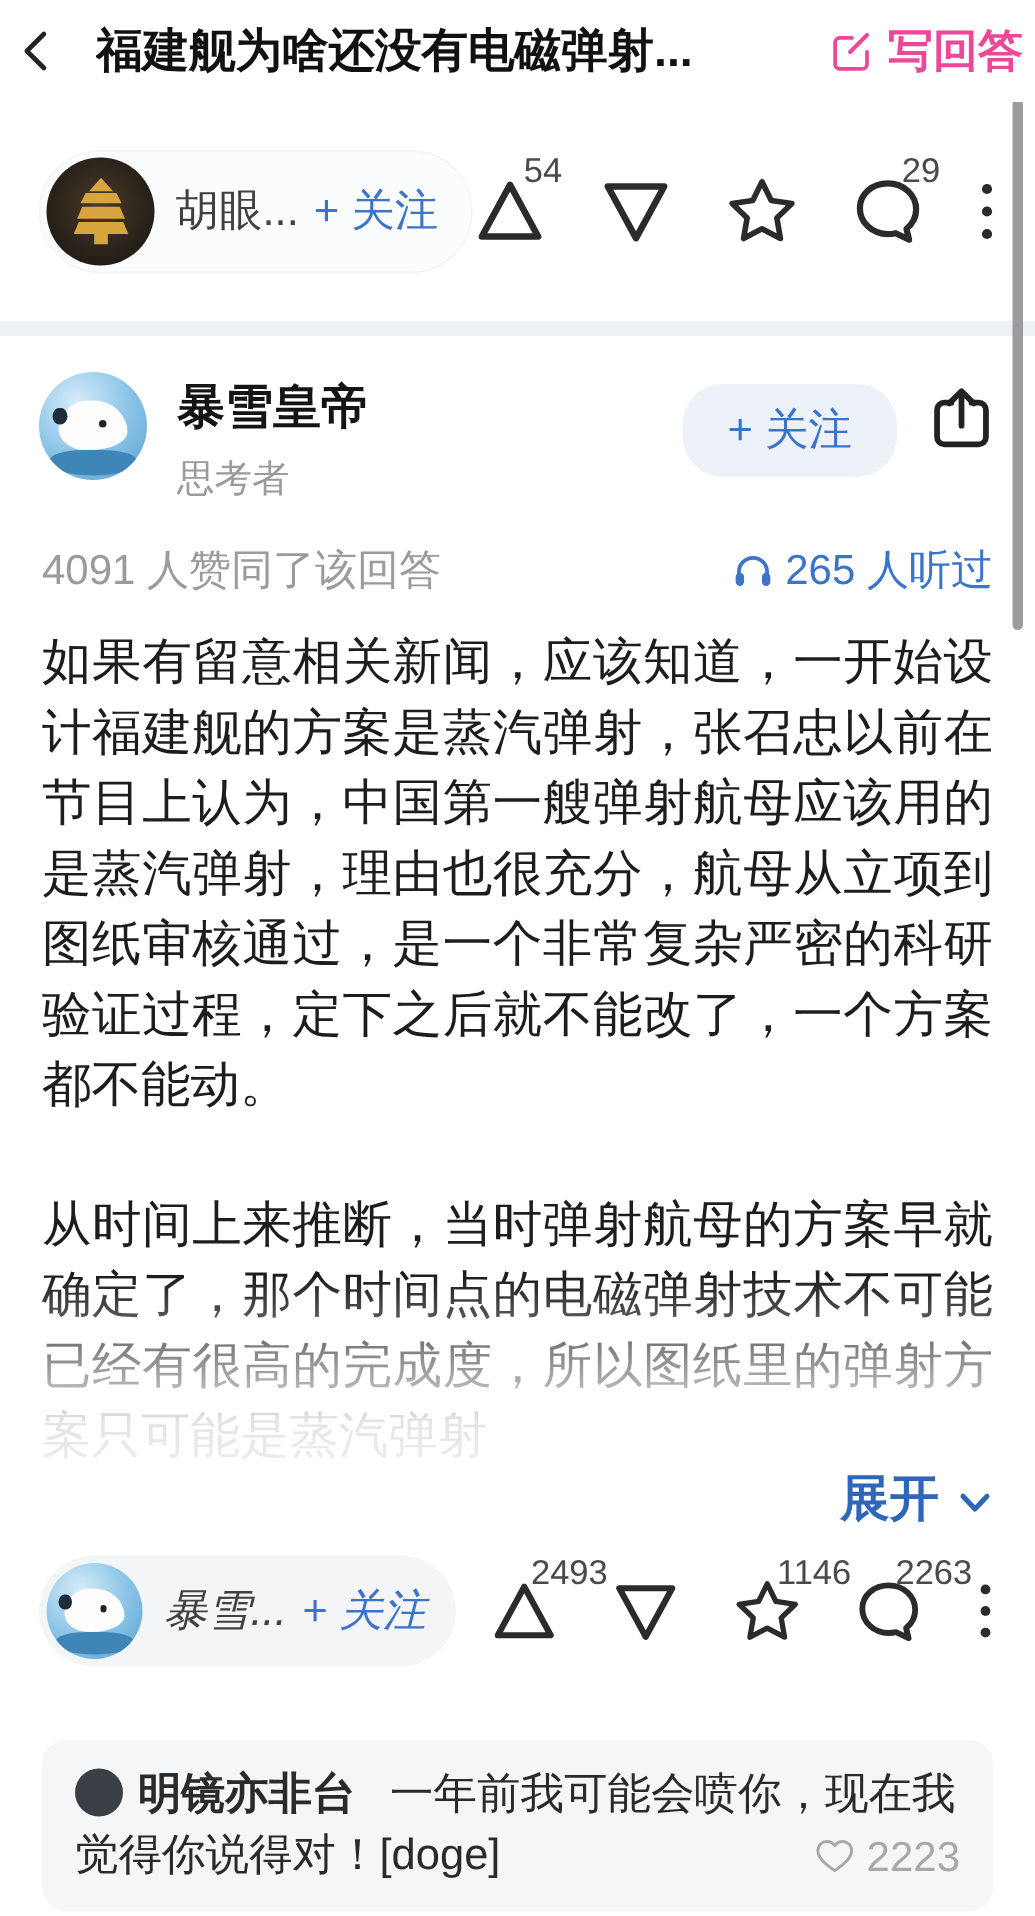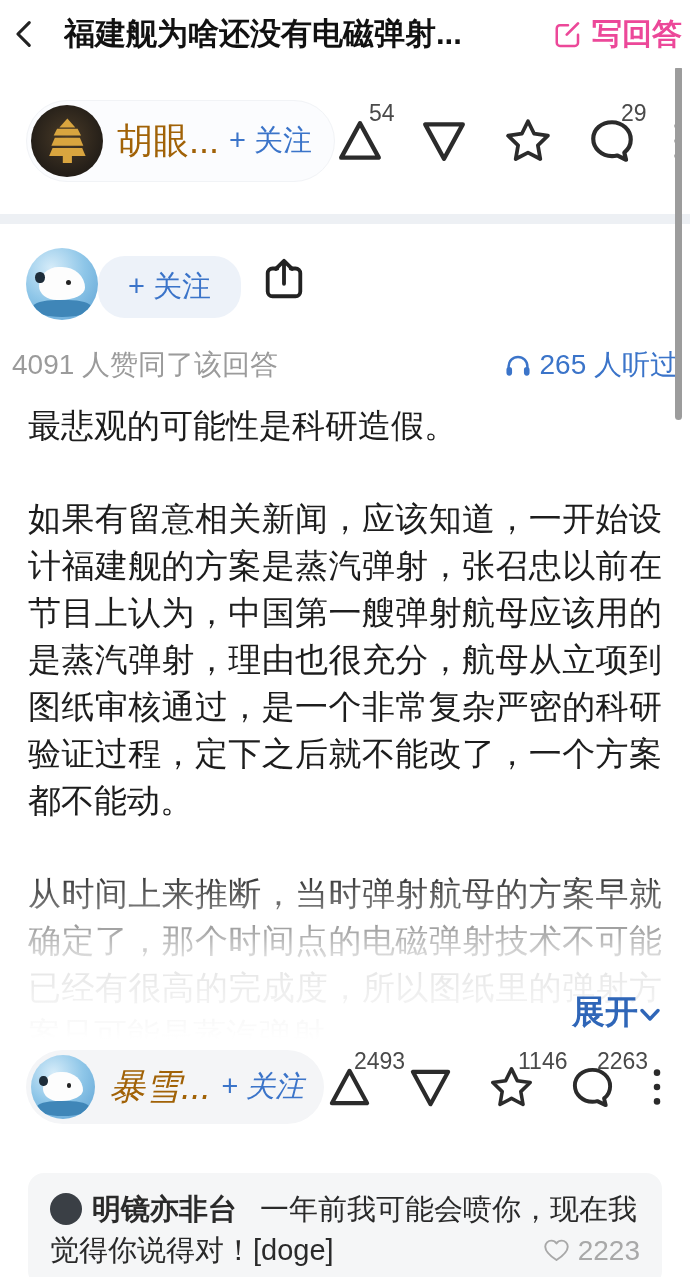--- a/index.html
+++ b/index.html
@@ -19,21 +19,21 @@
   .meta-sliver span{display:block;transform:translateY(-13px);font-size:24px;color:#8f8f8f;
                     letter-spacing:2px;filter:blur(0.7px);opacity:.85;white-space:nowrap;}
 
   
   .action-bar{display:flex;align-items:center;justify-content:space-between;padding:0 26px;}
   .bar1{height:146px;}
   .bar2{height:96px;}
   .user-pill{display:flex;align-items:center;border-radius:44px;}
   .bar1 .user-pill{background:#fbfcfe;border:1px solid #f1f3f6;padding:4px 22px 4px 4px;}
   .bar2 .user-pill{background:#f4f5f7;padding:5px 20px 5px 5px;font-style:italic;}
-  .user-pill .uname{font-size:36px;color:#a16207;margin-left:14px;white-space:nowrap;}
+  .user-pill .uname{font-size:29px;color:#404040;margin-left:14px;white-space:nowrap;}
   .user-pill .ufollow{font-size:29px;color:#3b74c9;margin-left:10px;white-space:nowrap;}
 
   .act-icons{display:flex;align-items:center;gap:34px;}
   .act{position:relative;color:#2b2b2b;display:flex;align-items:center;}
   .act svg{display:block;}
   .cnt{position:absolute;top:-16px;left:34px;font-size:23px;color:#4a4a4a;white-space:nowrap;}
 
   
   .avatar{border-radius:50%;flex:0 0 auto;position:relative;overflow:hidden;}
   .ava-pagoda{background:radial-gradient(circle at 50% 45%,#4a3b28 0%,#262019 65%,#191512 100%);}
@@ -53,32 +53,32 @@
   .ans-header{display:flex;align-items:flex-start;padding:24px 26px 0 26px;}
   .ans-names{flex:1;margin-left:20px;padding-top:2px;}
   .ans-author{font-size:32px;font-weight:700;color:#141414;}
   .ans-headline{font-size:25px;color:#9b9b9b;margin-top:8px;}
   .follow-pill{background:#edf2f9;color:#3b74c9;font-size:29px;border-radius:27px;
                padding:11px 30px;margin:8px 20px 0 0;white-space:nowrap;}
   .share-btn{color:#222;margin-top:8px;}
   .share-btn svg{width:46px;height:46px;display:block;}
 
   
-  .stats-row{display:flex;align-items:center;justify-content:space-between;padding:0 12px;margin-top:26px;text-align:center;}
+  .stats-row{display:flex;align-items:center;justify-content:space-between;padding:0 28px;margin-top:26px;text-align:center;}
   .agree{font-size:28px;color:#9b9b9b;}
   .listen{display:flex;align-items:center;gap:7px;font-size:28px;color:#3b74c9;}
   .listen svg{width:30px;height:30px;}
 
   
   .answer-body{position:relative;margin:18px 28px 0 28px;max-height:637px;overflow:hidden;
                font-size:33px;line-height:47px;color:#1d1d1d;text-align:justify;}
   .answer-body p{margin:0 0 46px 0;}
   .fade-overlay{position:absolute;left:0;right:0;bottom:0;height:175px;
         background:linear-gradient(180deg,rgba(255,255,255,0) 0%,rgba(255,255,255,.88) 55%,#fff 100%);}
-  .expand-btn{position:absolute;right:0;bottom:4px;display:flex;align-items:center;
+  .expand-btn{position:absolute;right:0;bottom:4px;display:flex;align-items:center;gap:12px;
               color:#2f66b8;font-size:33px;font-weight:700;}
   .expand-btn svg{width:24px;height:24px;margin-top:6px;}
 
   
   .comment-card{position:relative;margin:38px 28px 0 28px;background:#f5f6f7;border-radius:16px;
                 padding:16px 22px;font-size:29px;line-height:41px;color:#2a2a2a;}
   .c-avatar{display:inline-block;width:32px;height:32px;border-radius:50%;background:#3a3f45;
             vertical-align:-6px;margin-right:10px;}
   .c-name{font-weight:700;margin-right:23px;}
   .c-likes{position:absolute;right:22px;bottom:16px;display:flex;align-items:center;gap:8px;
@@ -161,20 +161,24 @@
 
   <div class="divider"></div>
 
   <div class="ans-header">
     <span class="avatar ava-dog" style="width:72px;height:72px;">
       <span class="dog-face"></span>
       <span class="dog-nose"></span>
       <span class="dog-eye"></span>
       <span class="dog-collar"></span>
     </span>
+    <div class="ans-names">
+      <div class="ans-author">暴雪皇帝</div>
+      <div class="ans-headline">思考者</div>
+    </div>
     <div class="follow-pill">+ 关注</div>
     <span class="share-btn">
       <svg viewBox="0 0 48 48">
           <path d="M17 13h-5a5 5 0 0 0-5 5v19a5 5 0 0 0 5 5h24a5 5 0 0 0 5-5V18a5 5 0 0 0-5-5h-5" fill="none" stroke="currentColor" stroke-width="4" stroke-linecap="round"></path>
           <path d="M24 29V6M15.5 13.5 24 5l8.5 8.5" fill="none" stroke="currentColor" stroke-width="4" stroke-linecap="round" stroke-linejoin="round"></path>
         </svg>
     </span>
   </div>
 
   <div class="stats-row">
@@ -183,21 +187,20 @@
       <svg viewBox="0 0 48 48">
           <path d="M9 38V26a15 15 0 0 1 30 0v12" fill="none" stroke="currentColor" stroke-width="4" stroke-linecap="round"></path>
           <rect x="5.5" y="27" width="9" height="14" rx="4.5" fill="currentColor"></rect>
           <rect x="33.5" y="27" width="9" height="14" rx="4.5" fill="currentColor"></rect>
         </svg>
       <span>265 人听过</span>
     </span>
   </div>
 
   <div class="answer-body">
-    <p>最悲观的可能性是科研造假。</p>
     <p>如果有留意相关新闻，应该知道，一开始设计福建舰的方案是蒸汽弹射，张召忠以前在节目上认为，中国第一艘弹射航母应该用的是蒸汽弹射，理由也很充分，航母从立项到图纸审核通过，是一个非常复杂严密的科研验证过程，定下之后就不能改了，一个方案都不能动。</p>
     <p>从时间上来推断，当时弹射航母的方案早就确定了，那个时间点的电磁弹射技术不可能已经有很高的完成度，所以图纸里的弹射方案只可能是蒸汽弹射</p>
     <div class="fade-overlay"></div>
     <div class="expand-btn">
       <span>展开</span>
       <svg viewBox="0 0 24 24">
           <path d="M4 7.5 12 16l8-8.5" fill="none" stroke="currentColor" stroke-width="3.4" stroke-linecap="round" stroke-linejoin="round"></path>
         </svg>
     </div>
   </div>

